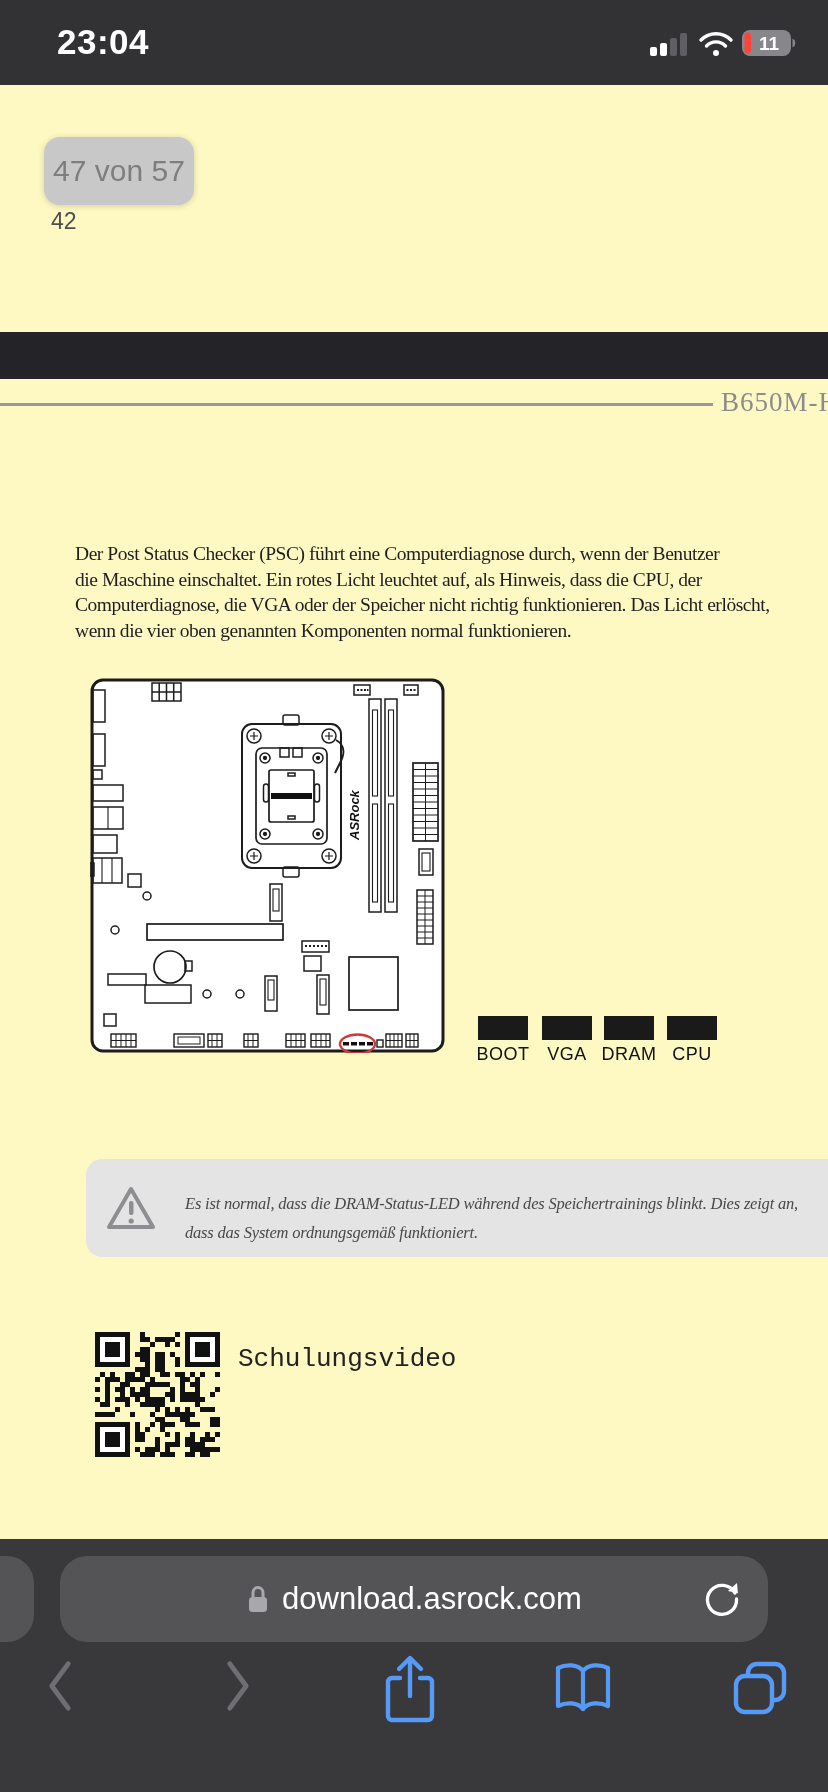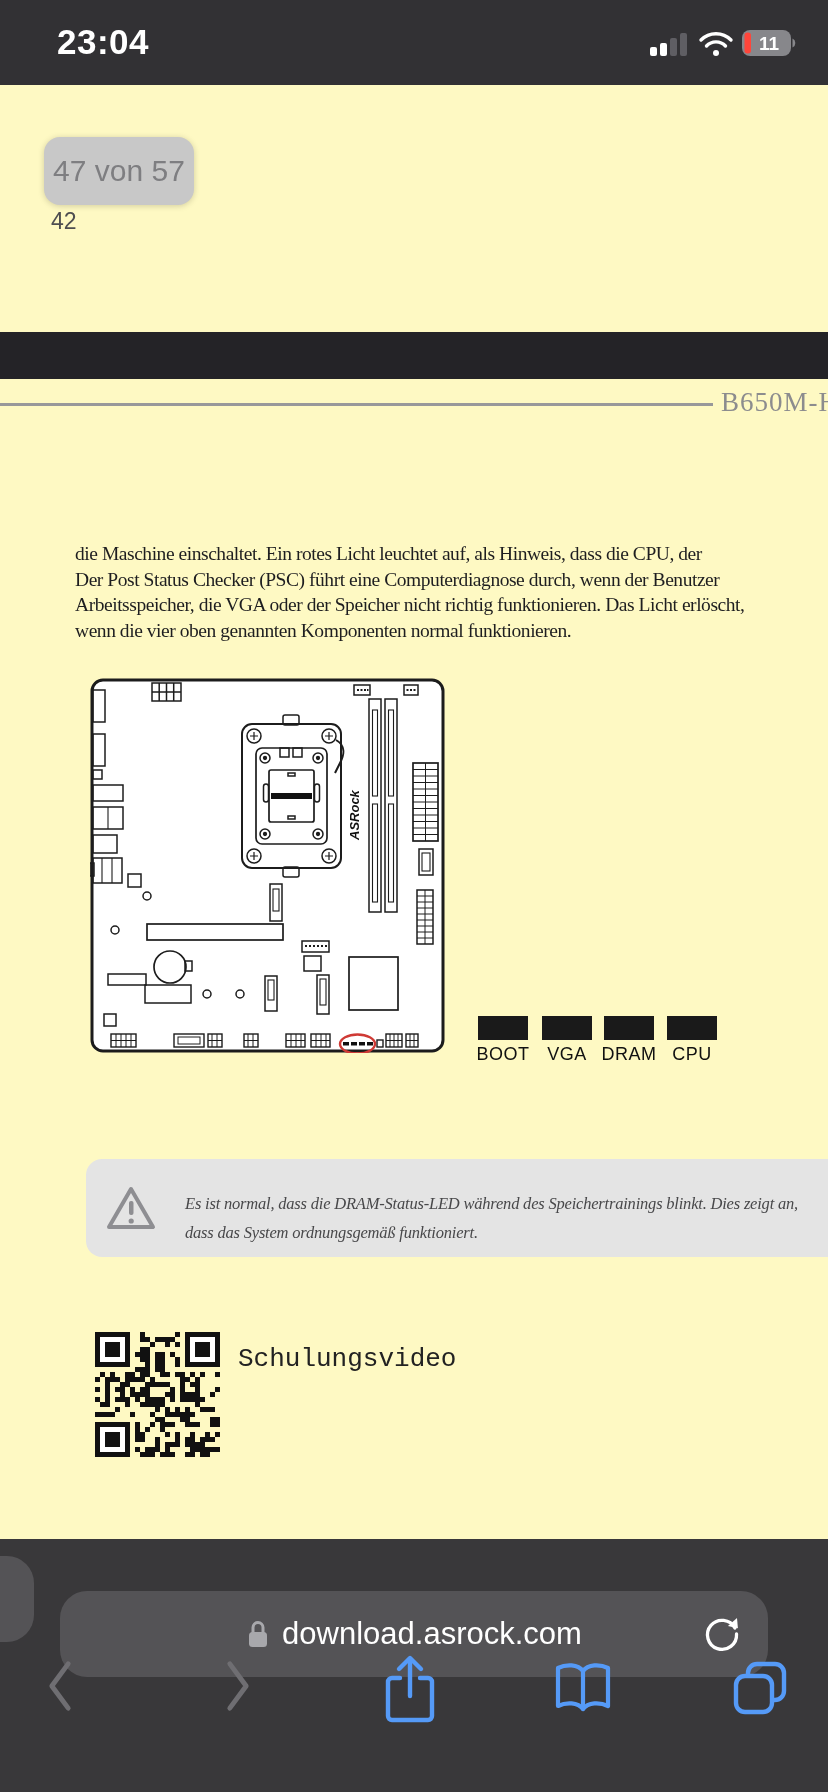--- a/index.html
+++ b/index.html
@@ -49,21 +49,21 @@
 
   
   #qr{position:absolute;left:95px;top:1332px;}
   #qr-caption{position:absolute;left:238px;top:1344px;font-family:Liberation Mono, monospace;
               font-size:26px;color:#222;}
 
   
   #bottom-bar{position:absolute;left:0;top:1539px;width:828px;height:253px;background:#39383a;}
   #peek-pill{position:absolute;left:-30px;top:17px;width:64px;height:86px;border-radius:27px;background:#545356;}
   #url-pill{position:absolute;left:60px;top:17px;width:708px;height:86px;border-radius:27px;background:#545356;
-            display:flex;align-items:center;justify-content:center;margin-top:35px;}
+            display:flex;align-items:center;justify-content:center;}
   #url-text{color:#fff;font-size:31px;margin-left:12px;}
   #reload-btn{position:absolute;right:26px;top:23px;width:40px;height:40px;background:none;border:none;padding:0;cursor:pointer;}
   .tb-btn{position:absolute;background:none;border:none;padding:0;cursor:pointer;}
 </style>
 </head>
 <body>
 
 <div id="screen">
 
   <header id="status-bar">
@@ -95,23 +95,23 @@
   </div>
   <div id="printed-page-num">42</div>
 
   <div id="page-gap"></div>
 
   <div id="doc-rule"></div>
   <div id="doc-model">B650M-HI</div>
 
 
   <div id="paragraph">
+    <div class="pline">Der Post Status Checker (PSC) führt eine Computerdiagnose durch, wenn der Benutzer</div>
     <div class="pline">die Maschine einschaltet. Ein rotes Licht leuchtet auf, als Hinweis, dass die CPU, der</div>
-    <div class="pline">Der Post Status Checker (PSC) führt eine Computerdiagnose durch, wenn der Benutzer</div>
-    <div class="pline">Arbeitsspeicher, die VGA oder der Speicher nicht richtig funktionieren. Das Licht erlöscht,</div>
+    <div class="pline">Computerdiagnose, die VGA oder der Speicher nicht richtig funktionieren. Das Licht erlöscht,</div>
     <div class="pline">wenn die vier oben genannten Komponenten normal funktionieren.</div>
   </div>
 
   <svg id="board" width="355" height="375" viewBox="0 0 355 375" fill="none" stroke="#1c1c1c" stroke-width="1.5">
     <rect x="2" y="2" width="351" height="371" rx="11" stroke-width="3" fill="#fff"></rect>
 
     <g>
       <rect x="62" y="5" width="29" height="18"></rect>
       <path d="M69.2,5 v18 M76.5,5 v18 M83.7,5 v18 M62,14 h29"></path>
     </g>

